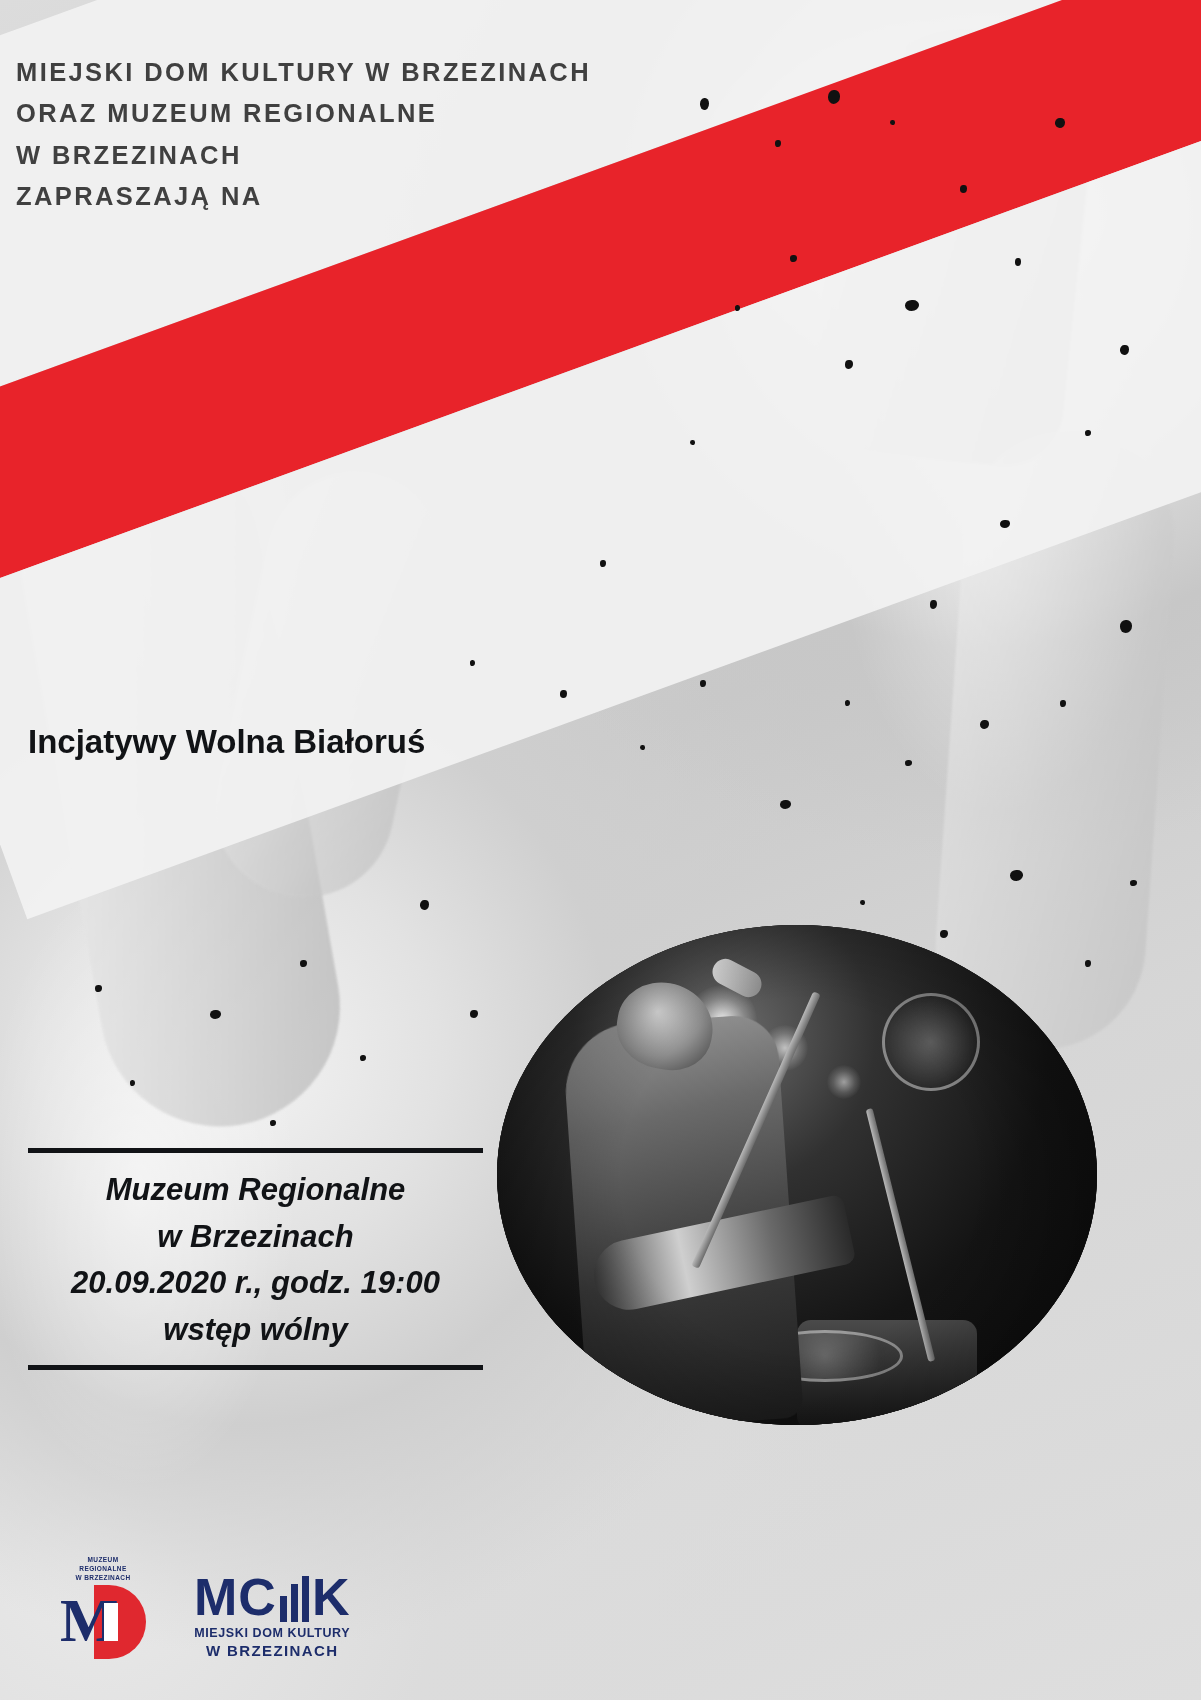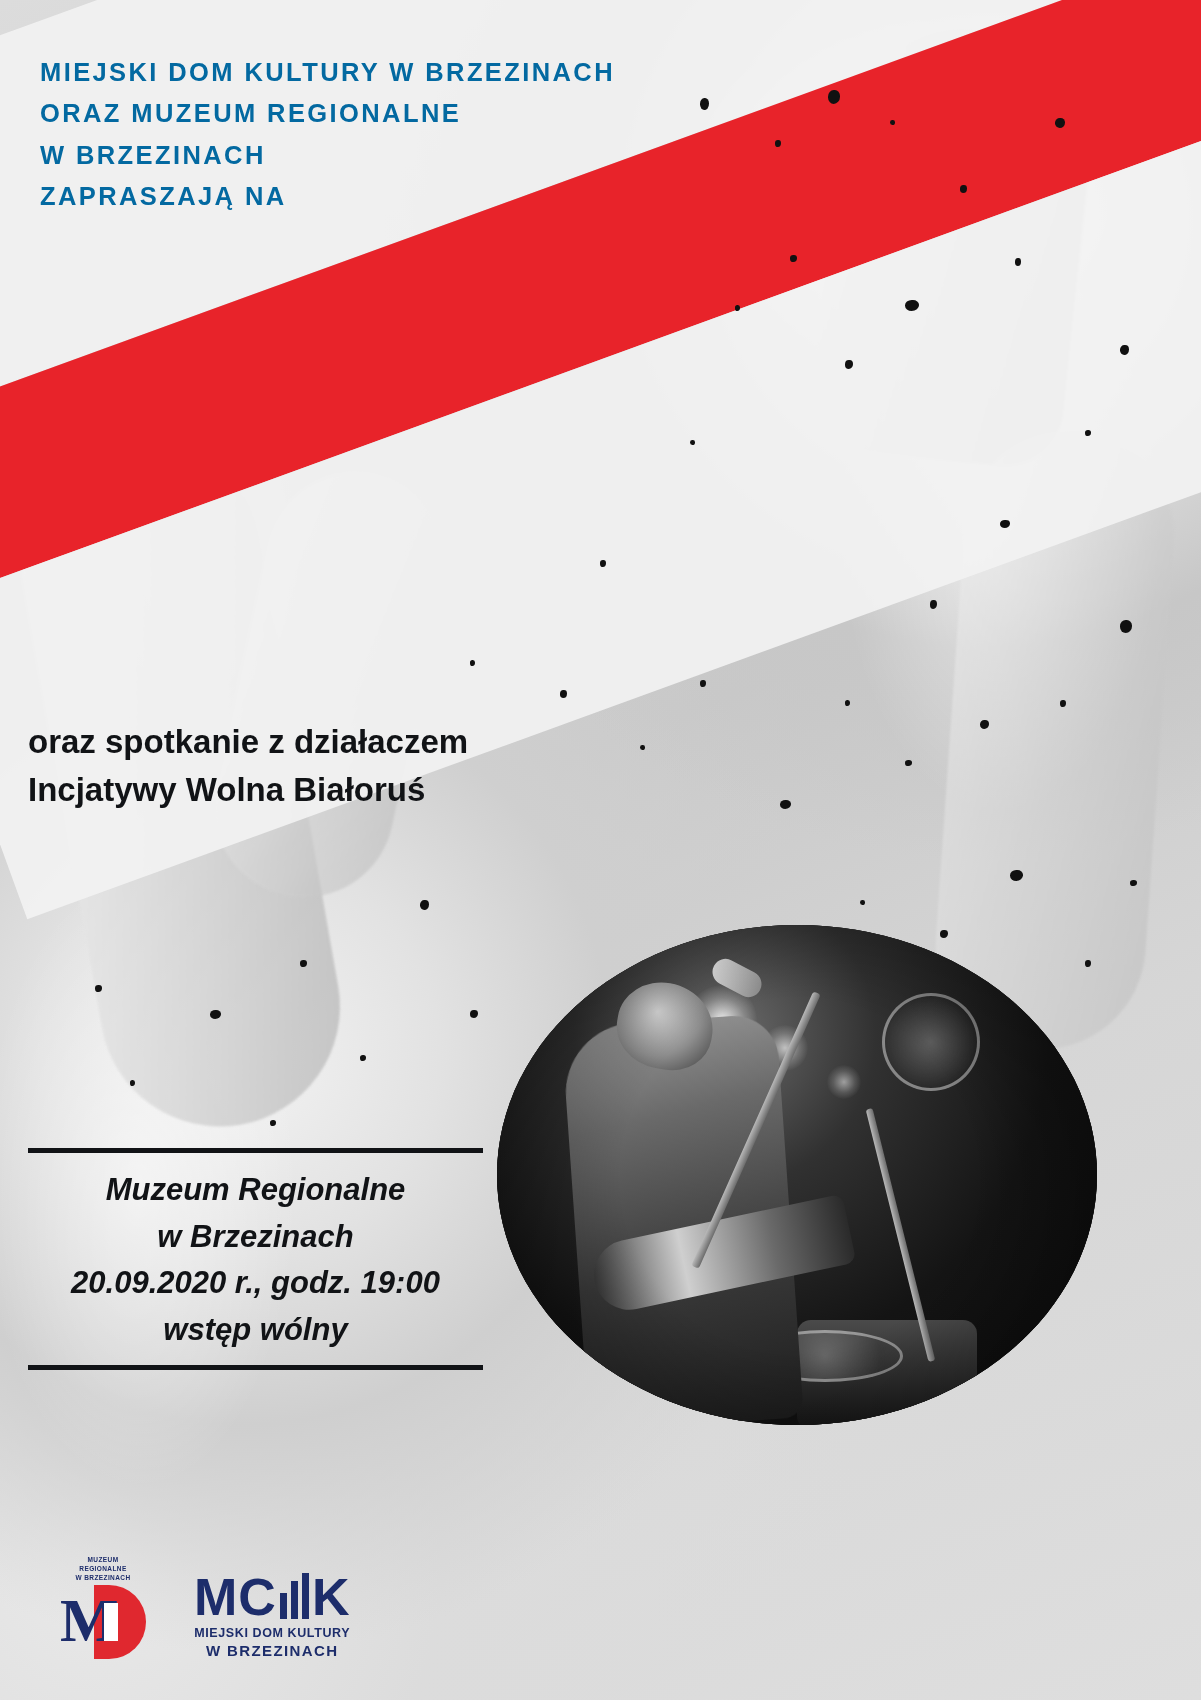--- a/index.html
+++ b/index.html
@@ -81,23 +81,23 @@
     position: absolute;
     background: #111;
     border-radius: 50% 45% 55% 50%;
   }
 
   
   .content { position: absolute; inset: 0; }
 
   .kicker {
     position: absolute;
-    left: 40px;
+    left: 16px;
     top: 52px;
-    color: #0369a1;
+    color: #404040;
     font-size: 25.5px;
     font-weight: bold;
     letter-spacing: 2.4px;
     line-height: 1.62;
     text-transform: uppercase;
     white-space: pre-line;
   }
 
   .headline {
     position: absolute;
@@ -270,21 +270,21 @@
   }
 
   .logo-mdk { display: flex; flex-direction: column; align-items: center; }
   .mdk-word {
     font-size: 52px;
     font-weight: bold;
     color: #1d2d6b;
     letter-spacing: 1px;
     line-height: .95;
     display: flex;
-    align-items: flex-start;
+    align-items: flex-end;
   }
   .mdk-bars { display: inline-flex; align-items: flex-end; gap: 4px; margin: 0 3px; }
   .mdk-bars i { display: block; width: 7px; background: #1d2d6b; }
   .mdk-bars i:nth-child(1) { height: 26px; }
   .mdk-bars i:nth-child(2) { height: 38px; }
   .mdk-bars i:nth-child(3) { height: 46px; }
   .mdk-sub1 {
     font-size: 12.5px; font-weight: bold; color: #1d2d6b;
     letter-spacing: .6px; margin-top: 4px;
   }
@@ -357,21 +357,20 @@
 
     <div class="kicker">MIEJSKI DOM KULTURY W BRZEZINACH
 ORAZ MUZEUM REGIONALNE
 W BRZEZINACH
 ZAPRASZAJĄ NA</div>
 
     <div class="headline">
     </div>
 
     <div class="subhead">
-      <span class="l">oraz spotkanie z działaczem</span>
       <span class="l">Incjatywy Wolna Białoruś</span>
     </div>
 
     <div class="details">
       <div class="rule"></div>
       <div class="details-text">Muzeum Regionalne
 w Brzezinach
 20.09.2020 r., godz. 19:00
 wstęp wólny</div>
       <div class="rule"></div>

